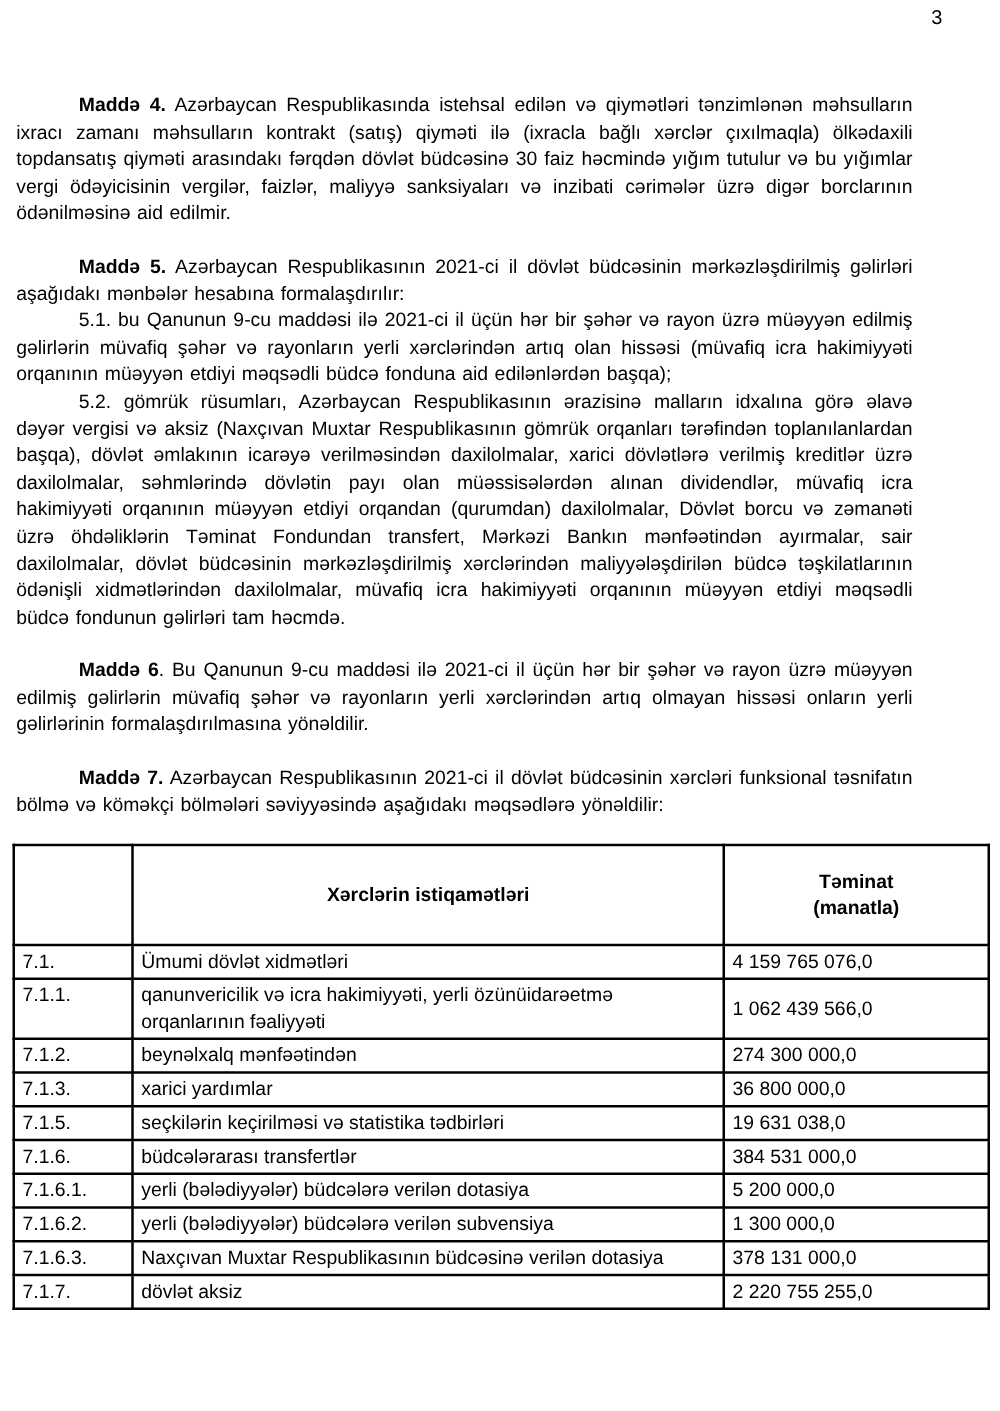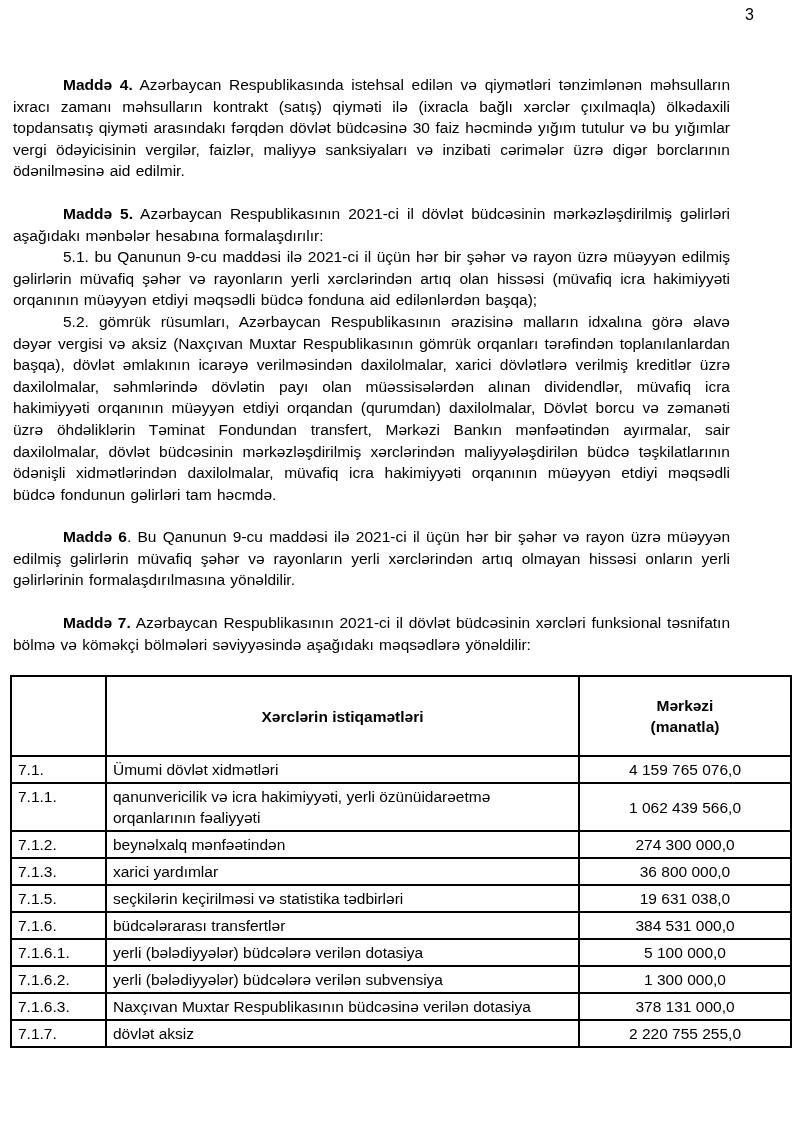--- a/index.html
+++ b/index.html
@@ -66,21 +66,21 @@
   td.cell-num {
     vertical-align: top;
   }
   td.cell-name {
     text-align: left;
     vertical-align: middle;
     padding-left: 10px;
     margin-top: 13px;
   }
   td.cell-amt {
-    text-align: center;
+    text-align: left;
     vertical-align: middle;
     padding-right: 8px;
   }
   .hdr-line { display: block; }
 </style>
 </head>
 <body>
 
 <div class="page">
 
@@ -106,21 +106,21 @@
     <colgroup>
       <col class="c-num">
         <col class="c-name">
         <col class="c-amt">
     </colgroup>
     <thead>
       <tr>
         <th></th>
         <th>Xərclərin istiqamətləri</th>
         <th>
-            <span class="hdr-line">Mərkəzi</span>
+            <span class="hdr-line">Təminat</span>
             <span class="hdr-line">(manatla)</span>
           </th>
       </tr>
     </thead>
     <tbody>
       <tr>
         <td class="cell-num">7.1.</td>
         <td class="cell-name">Ümumi dövlət xidmətləri</td>
         <td class="cell-amt">4 159 765 076,0</td>
       </tr>
@@ -145,21 +145,21 @@
         <td class="cell-amt">19 631 038,0</td>
       </tr>
       <tr>
         <td class="cell-num">7.1.6.</td>
         <td class="cell-name">büdcələrarası transfertlər</td>
         <td class="cell-amt">384 531 000,0</td>
       </tr>
       <tr>
         <td class="cell-num">7.1.6.1.</td>
         <td class="cell-name">yerli (bələdiyyələr) büdcələrə verilən dotasiya</td>
-        <td class="cell-amt">5 100 000,0</td>
+        <td class="cell-amt">5 200 000,0</td>
       </tr>
       <tr>
         <td class="cell-num">7.1.6.2.</td>
         <td class="cell-name">yerli (bələdiyyələr) büdcələrə verilən subvensiya</td>
         <td class="cell-amt">1 300 000,0</td>
       </tr>
       <tr>
         <td class="cell-num">7.1.6.3.</td>
         <td class="cell-name">Naxçıvan Muxtar Respublikasının büdcəsinə verilən dotasiya</td>
         <td class="cell-amt">378 131 000,0</td>

